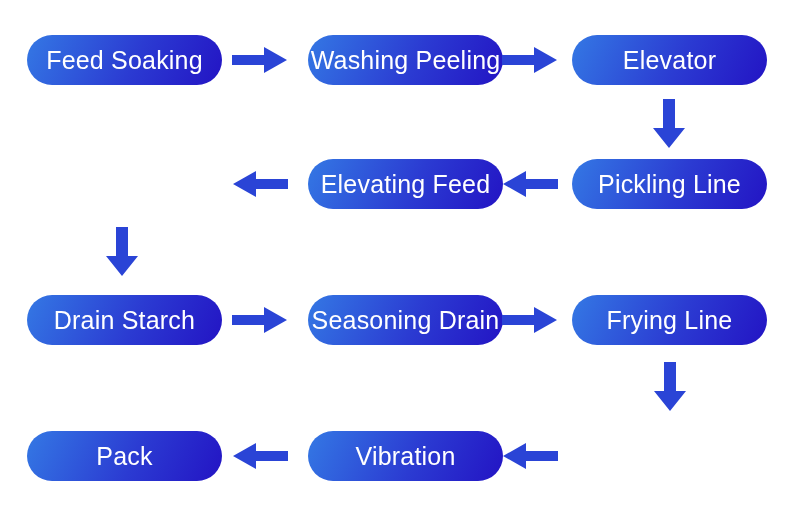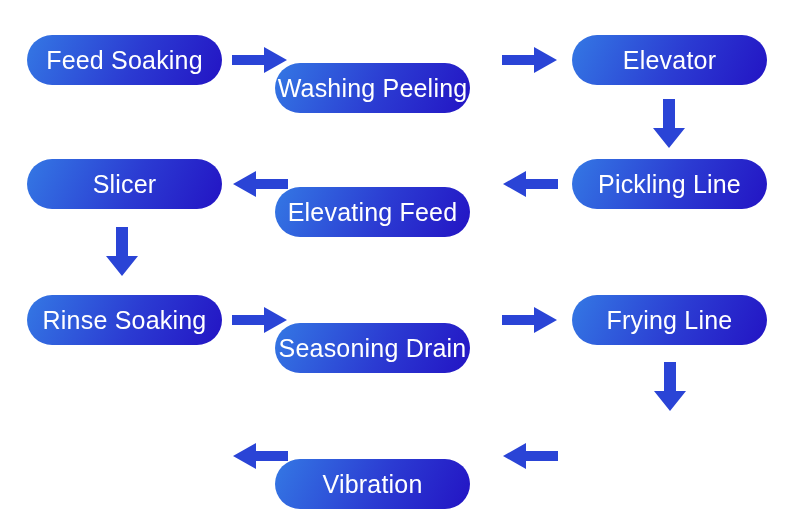--- a/index.html
+++ b/index.html
@@ -28,21 +28,21 @@
     font-size: 25px;
     white-space: nowrap;
     letter-spacing: 0.2px;
   }
   .arrow {
     position: absolute;
     display: block;
   }
   
   .c1 { left: 27px; }
-  .c2 { left: 275px; margin-top: 28px; }
+  .c2 { left: 308px; }
   .c3 { left: 572px; justify-content: center; }
   .r1 { top: 35px; }
   .r2 { top: 159px; }
   .r3 { top: 295px; }
   .r4 { top: 431px; }
   .h-gap1 { left: 232px; }
   .h-gap2 { left: 502px; }
   .h-r1 { top: 46px; }
   .h-r2 { top: 170px; }
   .h-r3 { top: 306px; }
@@ -69,60 +69,60 @@
     <polygon points="0,9 32,9 32,1 55,14 32,27 32,19 0,19" fill="#2a44d6"></polygon>
   </svg>
   <div class="node c3 r1">
     <span>Elevator</span>
   </div>
 
   <svg class="arrow v-elevator" width="32" height="50" viewBox="0 0 32 50">
     <polygon points="10,0 22,0 22,29 32,29 16,49 0,29 10,29" fill="#2a44d6"></polygon>
   </svg>
 
-  <div class="node c1 r2">
-    <span>Slicer</span>
-  </div>
   <svg class="arrow h-gap1 h-r2" width="56" height="28" viewBox="0 0 56 28">
     <polygon points="56,9 24,9 24,1 1,14 24,27 24,19 56,19" fill="#2a44d6"></polygon>
   </svg>
   <div class="node c2 r2">
     <span>Elevating Feed</span>
   </div>
   <svg class="arrow h-gap2 h-r2" width="56" height="28" viewBox="0 0 56 28">
     <polygon points="56,9 24,9 24,1 1,14 24,27 24,19 56,19" fill="#2a44d6"></polygon>
   </svg>
   <div class="node c3 r2">
     <span>Pickling Line</span>
   </div>
 
   <svg class="arrow v-slicer" width="32" height="50" viewBox="0 0 32 50">
     <polygon points="10,0 22,0 22,29 32,29 16,49 0,29 10,29" fill="#2a44d6"></polygon>
   </svg>
 
   <div class="node c1 r3">
-    <span>Rinse Soaking</span>
+    <span>Drain Starch</span>
   </div>
   <svg class="arrow h-gap1 h-r3" width="56" height="28" viewBox="0 0 56 28">
     <polygon points="0,9 32,9 32,1 55,14 32,27 32,19 0,19" fill="#2a44d6"></polygon>
   </svg>
   <div class="node c2 r3">
     <span>Seasoning Drain</span>
   </div>
   <svg class="arrow h-gap2 h-r3" width="56" height="28" viewBox="0 0 56 28">
     <polygon points="0,9 32,9 32,1 55,14 32,27 32,19 0,19" fill="#2a44d6"></polygon>
   </svg>
   <div class="node c3 r3">
     <span>Frying Line</span>
   </div>
 
   <svg class="arrow v-frying" width="32" height="50" viewBox="0 0 32 50">
     <polygon points="10,0 22,0 22,29 32,29 16,49 0,29 10,29" fill="#2a44d6"></polygon>
   </svg>
 
+  <div class="node c1 r4">
+    <span>Pack</span>
+  </div>
   <svg class="arrow h-gap1 h-r4" width="56" height="28" viewBox="0 0 56 28">
     <polygon points="56,9 24,9 24,1 1,14 24,27 24,19 56,19" fill="#2a44d6"></polygon>
   </svg>
   <div class="node c2 r4">
     <span>Vibration</span>
   </div>
   <svg class="arrow h-gap2 h-r4" width="56" height="28" viewBox="0 0 56 28">
     <polygon points="56,9 24,9 24,1 1,14 24,27 24,19 56,19" fill="#2a44d6"></polygon>
   </svg>
 

